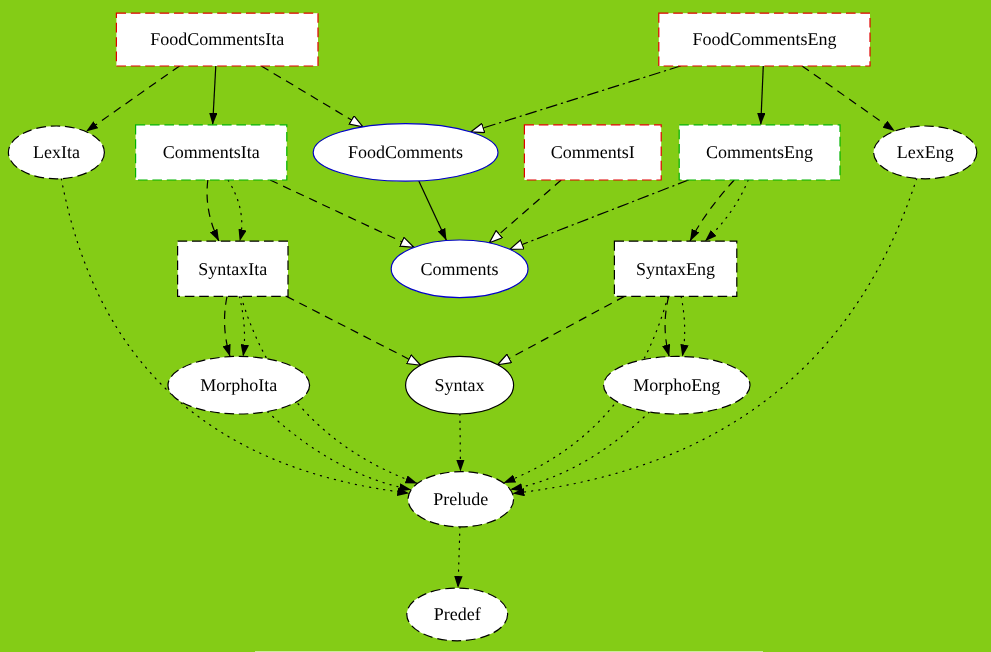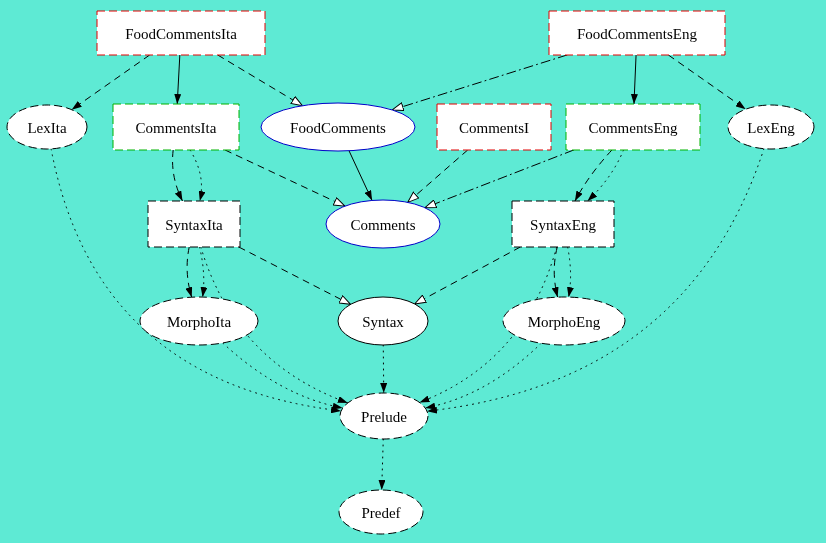--- a/index.html
+++ b/index.html
@@ -1,17 +1,17 @@
 <!DOCTYPE html>
 <html><head>
 <meta charset="utf-8">
 <style>
   html,body{margin:0;padding:0;background:#ffffff;}
   .canvas{
-    width:826px;height:543px;position:relative;background:#5eead4;overflow:hidden;
+    width:826px;height:543px;position:relative;background:#84cc16;overflow:hidden;
     font-family:"Liberation Serif","DejaVu Serif",serif;
   }
   svg{display:block;}
   svg text{
     font-family:"Liberation Serif","DejaVu Serif",serif;
     font-size:15px;
     fill:#000000;
   }
 </style>
 </head>

